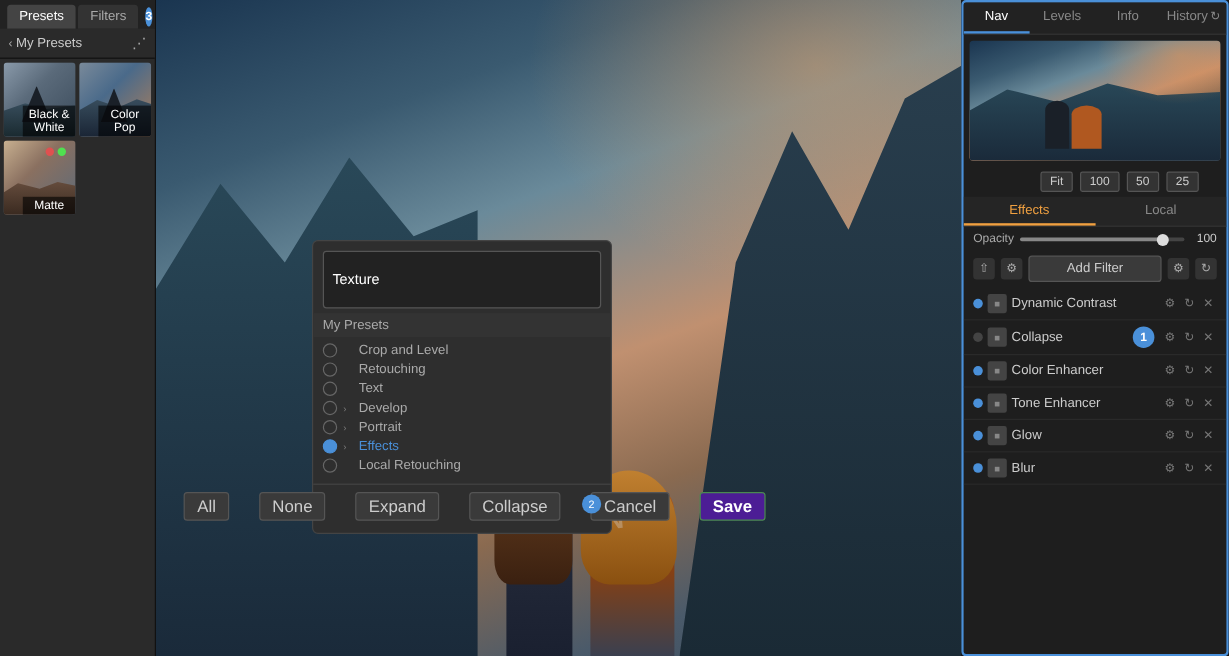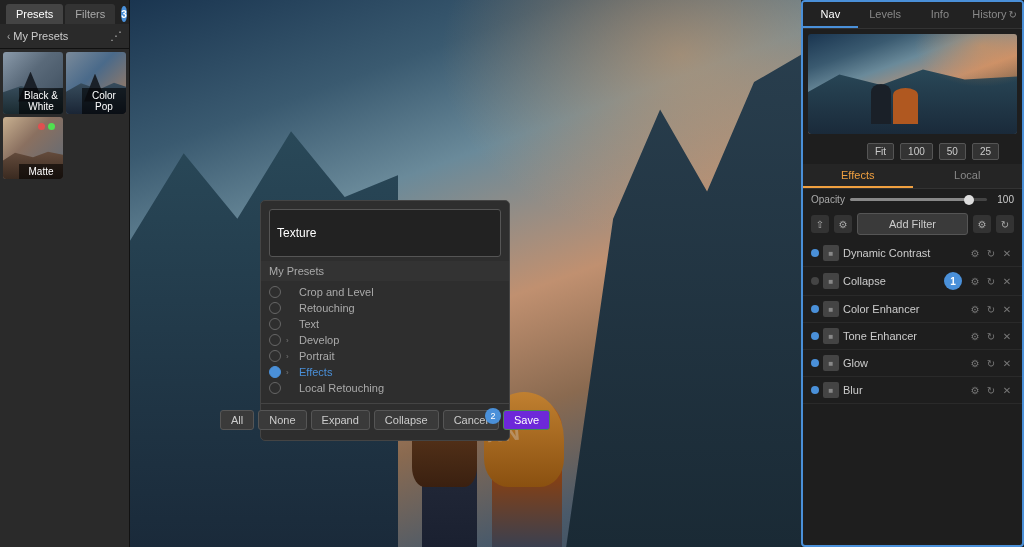--- a/index.html
+++ b/index.html
@@ -235,31 +235,33 @@
     .dialog-footer {
       display: flex;
       justify-content: center;
       gap: 4px;
       padding: 6px 8px 2px;
       border-top: 1px solid #444;
       margin-top: 4px;
     }
     .dialog-btn {
       padding: 3px 10px;
-      font-size: 11px;
+      font-size: 14px;
       background: #3a3a3a;
       border: 1px solid #555;
       color: #ccc;
       border-radius: 3px;
       cursor: pointer;
+      margin-left: 21px;
     }
     .dialog-btn.primary {
-      background: #6d28d9;
+      background: #4c1d95;
       border-color: #4a8a50;
       color: #fff;
+      font-weight: bold;
     }
     .badge-2 {
       width: 16px;
       height: 16px;
       border-radius: 50%;
       background: #4a90d9;
       color: #fff;
       font-size: 9px;
       display: flex;
       align-items: center;

